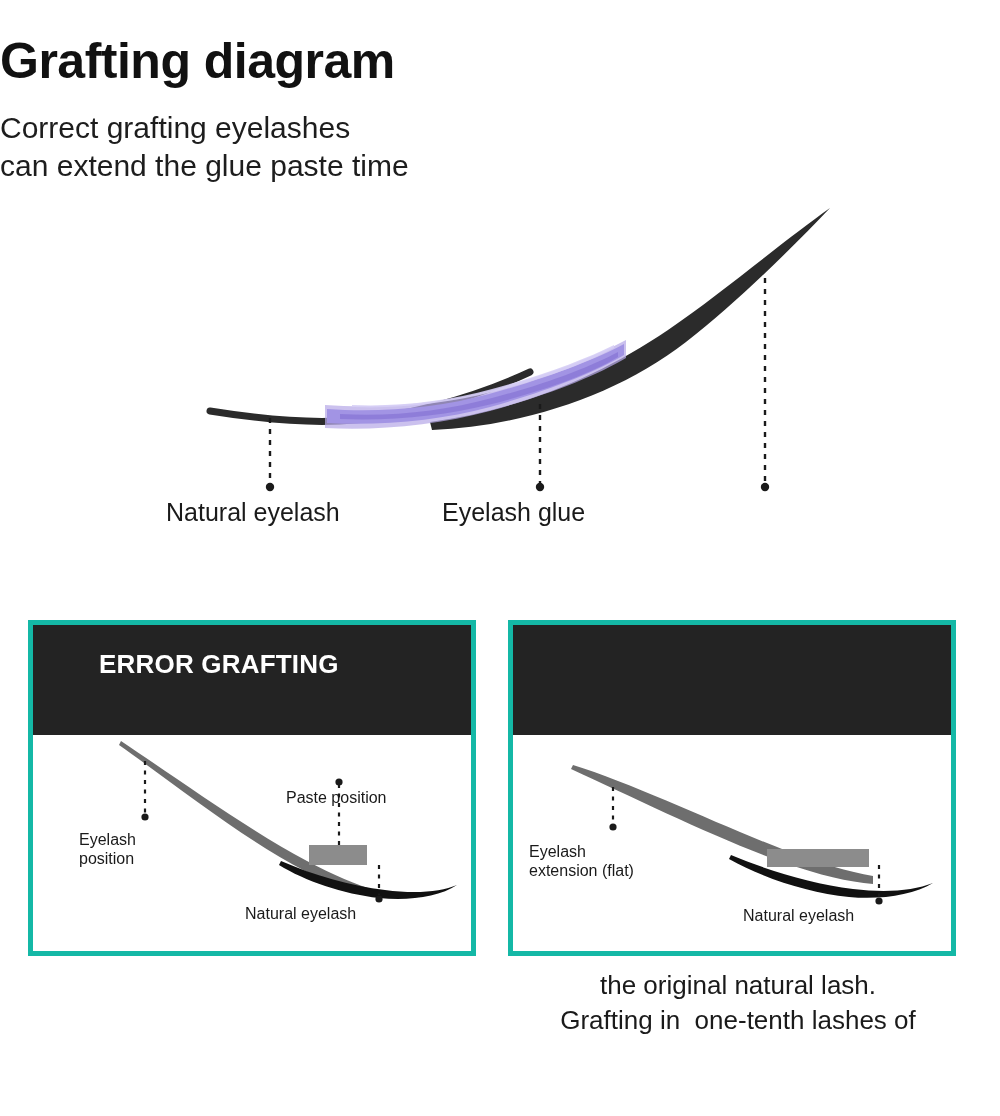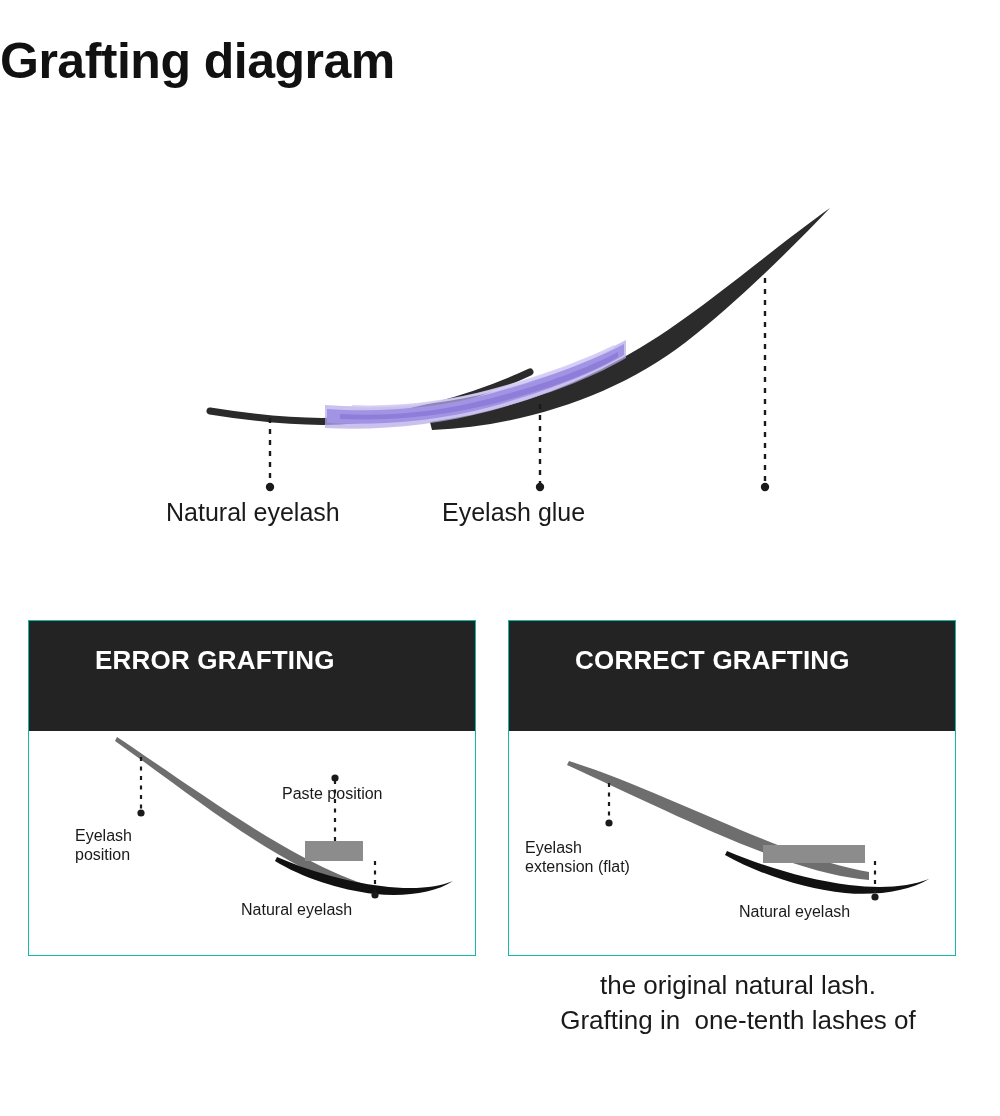--- a/index.html
+++ b/index.html
@@ -62,21 +62,21 @@
     white-space: nowrap;
     line-height: 1;
   }
   #hero-label-natural   { left: 166px; top: 310px; }
   #hero-label-glue      { left: 442px; top: 310px; }
   #hero-label-extension { left: 600px; top: 310px; }
 
   
   .panel {
     position: absolute;
-    border: 1px solid #14b8a6;
+    border: 5px solid #14b8a6;
     background: #ffffff;
     box-sizing: border-box;
     overflow: hidden;
   }
   #panel-error   { left: 28px;  top: 620px; width: 448px; height: 336px; }
   #panel-correct { left: 508px; top: 620px; width: 448px; height: 336px; }
 
   .panel-header {
     background: #232323;
     height: 110px;
@@ -132,20 +132,24 @@
     color: #1a1a1a;
     text-align: center;
   }
   #panel-caption > div { display: block; white-space: pre; }
 </style>
 </head>
 <body>
 
 <div id="header-block">
   <h1 id="page-title">Grafting diagram</h1>
+  <div id="subtitle-block">
+    <div>Correct grafting eyelashes</div>
+    <div>can extend the glue paste time</div>
+  </div>
 </div>
 
 <div id="hero-diagram">
   <svg width="1000" height="370" viewBox="0 0 1000 370">
 
     <path fill="#2b2b2b" d="M210,410 L210,410 Z"></path>
     <path d="M210,221 C260,229 300,233 340,231 C400,228 470,210 530,182" fill="none" stroke="#2b2b2b" stroke-width="7" stroke-linecap="round"></path>
 
     <path fill="#2b2b2b" d="M430,232
              C520,220 600,186 668,140
@@ -243,21 +247,20 @@
       <div>Eyelash</div>
       <div>position</div>
     </div>
     <div class="panel-label" id="err-label-paste">Paste position</div>
     <div class="panel-label" id="err-label-natural">Natural eyelash</div>
   </div>
 </div>
 
 <div class="panel" id="panel-correct">
   <div class="panel-header">
-    <div class="hdr-line">CORRECT GRAFTING</div>
   </div>
   <div class="panel-body">
     <svg width="446" height="224" viewBox="0 0 446 224">
 
       <path fill="#6e6e6e" d="M58,34
                C124,64 204,104 272,128
                C306,140 336,147 360,149
                L360,141
                C336,137 306,128 274,116
                C206,90 124,50 60,30 Z"></path>

